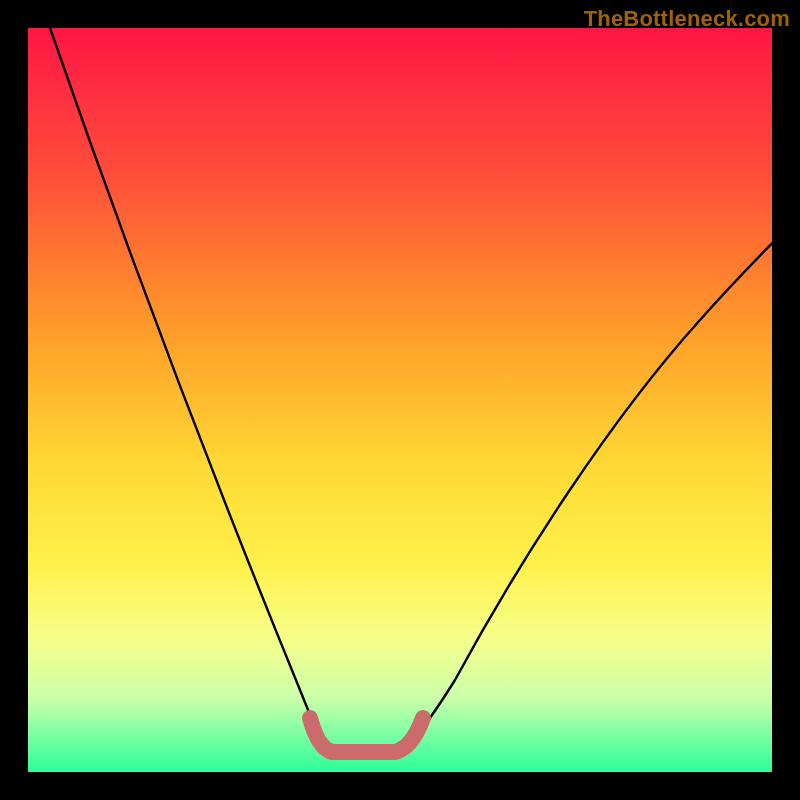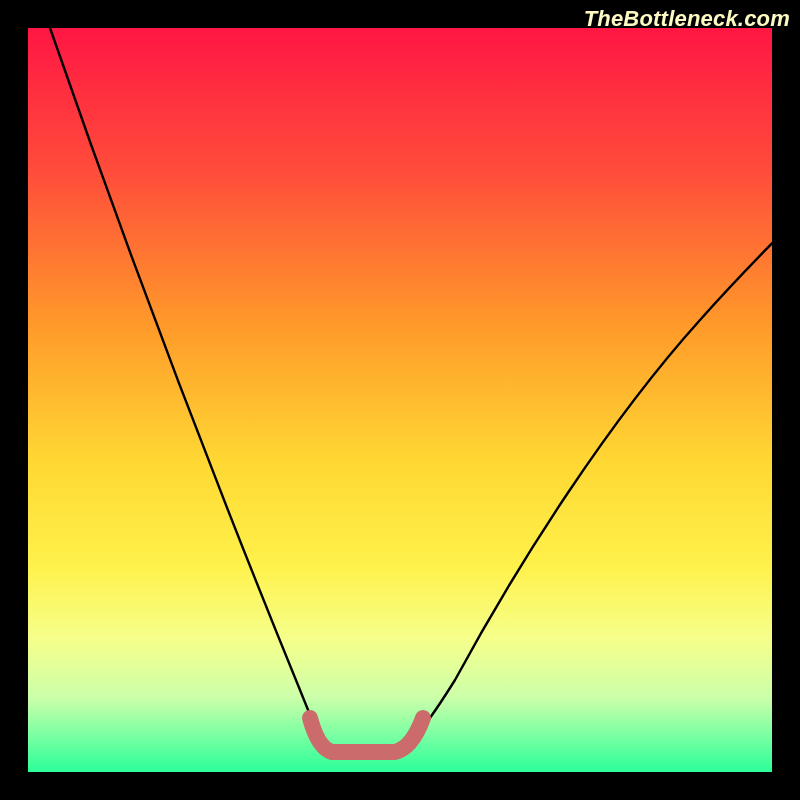--- a/index.html
+++ b/index.html
@@ -14,27 +14,26 @@
   .frame {
     position: relative;
     width: 800px;
     height: 800px;
     background: #000;
   }
   .watermark {
     position: absolute;
     top: 6px;
     right: 10px;
-    color: #fef9c3;
+    color: #a16207;
     font-size: 22px;
     font-weight: 600;
     letter-spacing: 0.2px;
     user-select: none;
     z-index: 5;
-    font-style: italic;
   }
   svg {
     display: block;
   }
 </style>
 </head>
 <body>
 
 <div class="frame">
   <div class="watermark">TheBottleneck.com</div>

